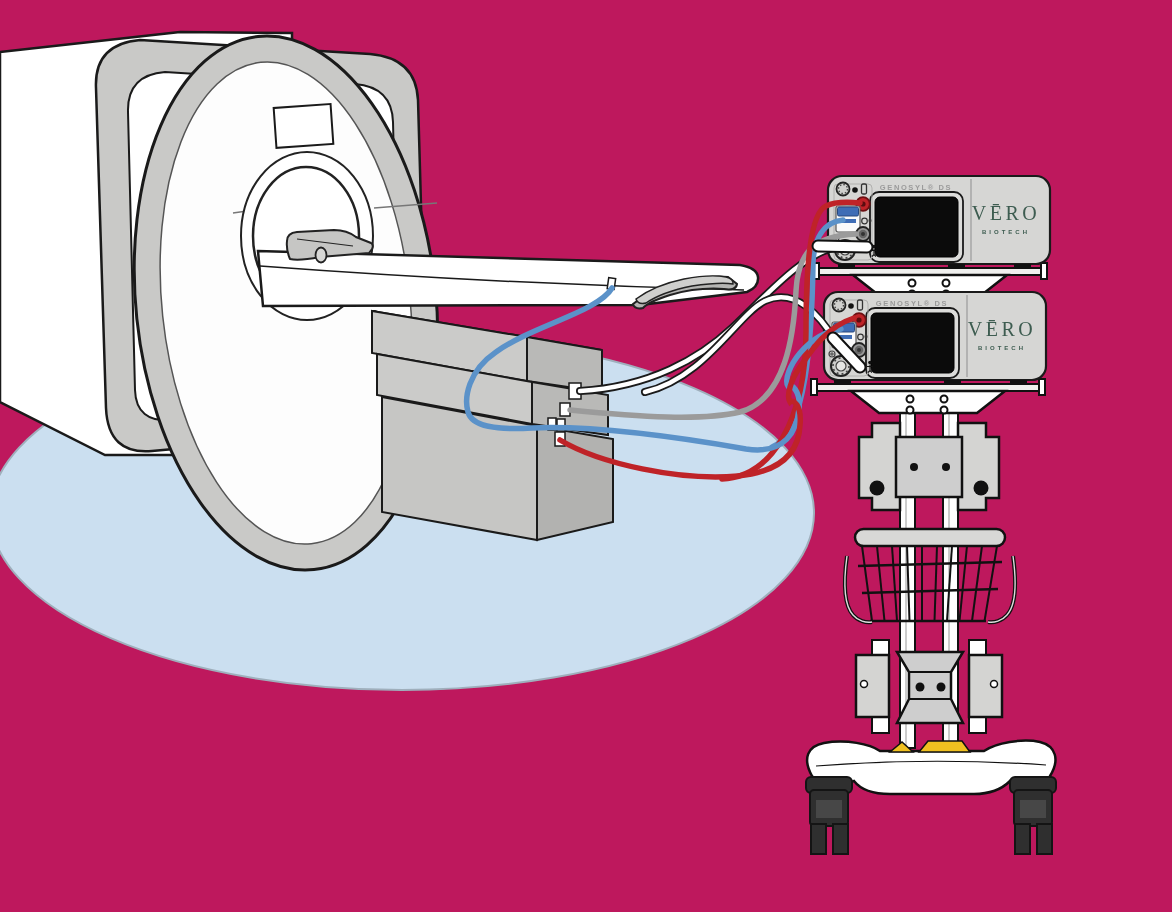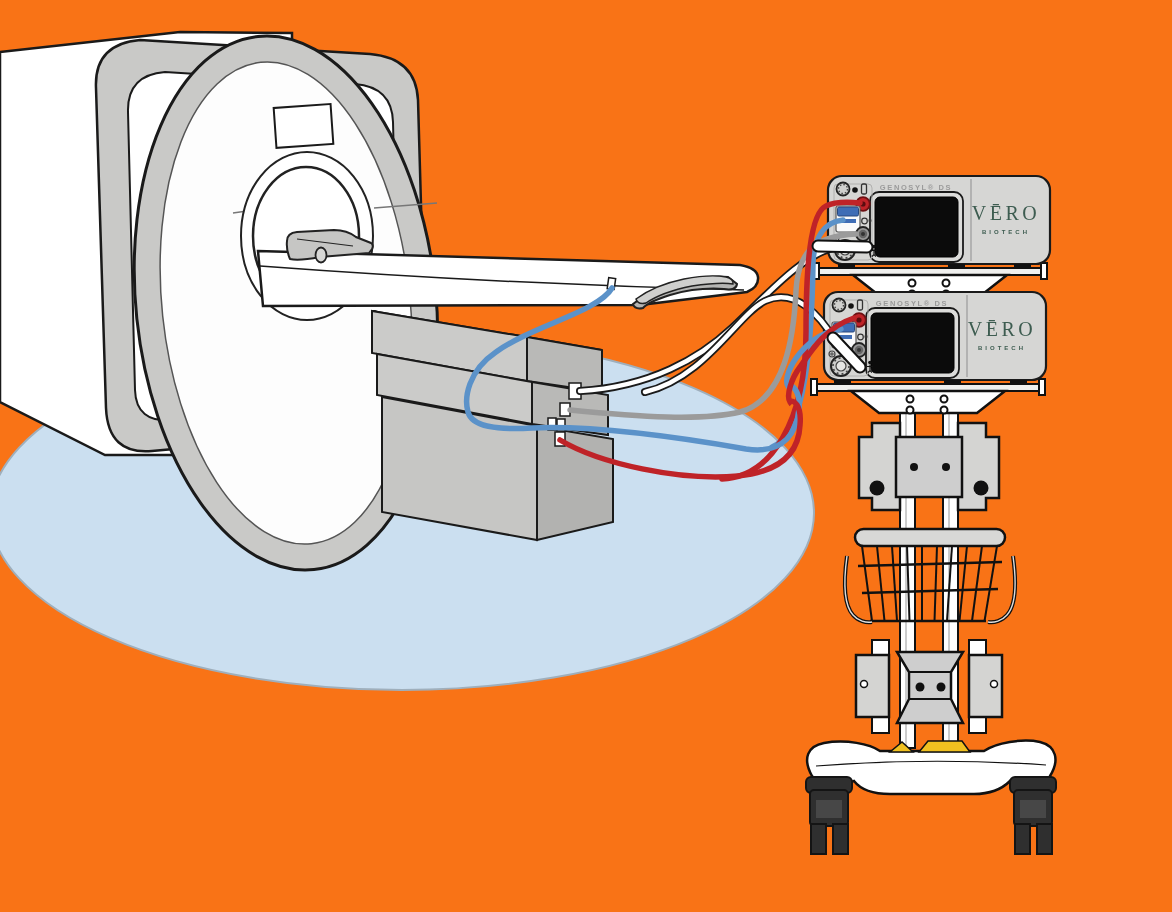--- a/index.html
+++ b/index.html
@@ -1,16 +1,16 @@
 <!DOCTYPE html>
 <html><head>
 <meta charset="utf-8">
 <style>
   html,body{margin:0;padding:0;background:#ffffff;}
-  .stage{position:relative;width:1172px;height:912px;background:#f97316;overflow:hidden;
+  .stage{position:relative;width:1172px;height:912px;background:#be185d;overflow:hidden;
          font-family:"Liberation Sans",sans-serif;}
   svg{position:absolute;left:0;top:0;}
   .genosyl{font-family:"Liberation Sans",sans-serif;font-size:7.5px;font-weight:700;
            letter-spacing:1.6px;fill:#9b9b9b;}
   .vero{font-family:"Liberation Serif",serif;font-size:20px;letter-spacing:3.5px;}
   .biotech{font-family:"Liberation Sans",sans-serif;font-size:6px;font-weight:700;
            letter-spacing:3px;}
   .ol25{stroke:#1a1a1a;stroke-width:2.5;}
   .ol2{stroke:#1a1a1a;stroke-width:2;}
   .tube{fill:none;stroke-linecap:round;}

